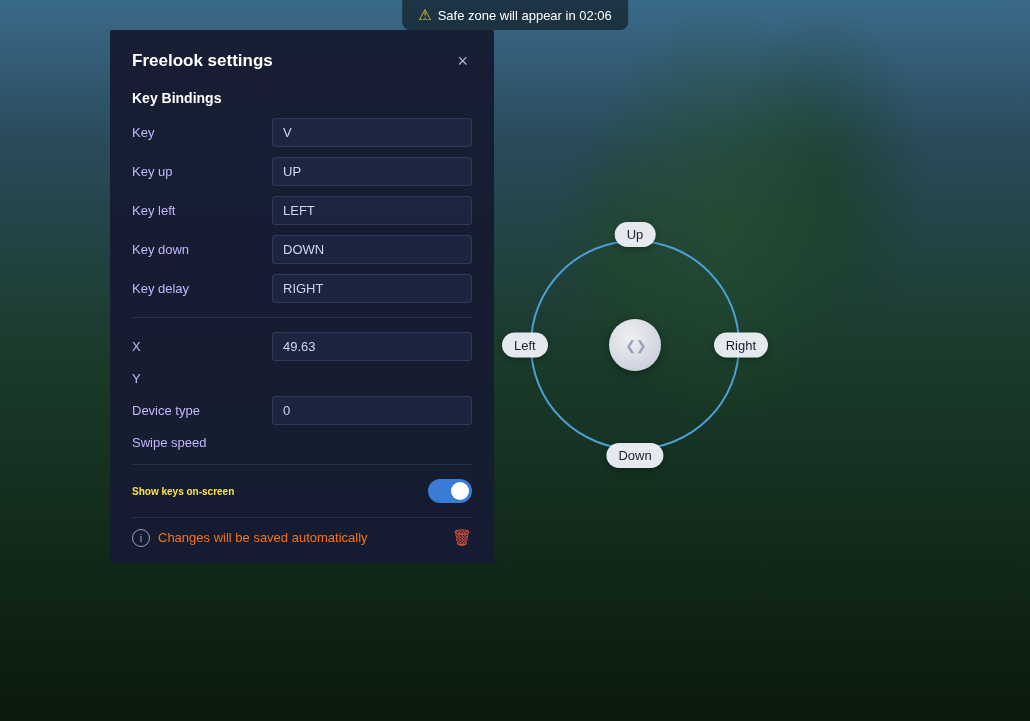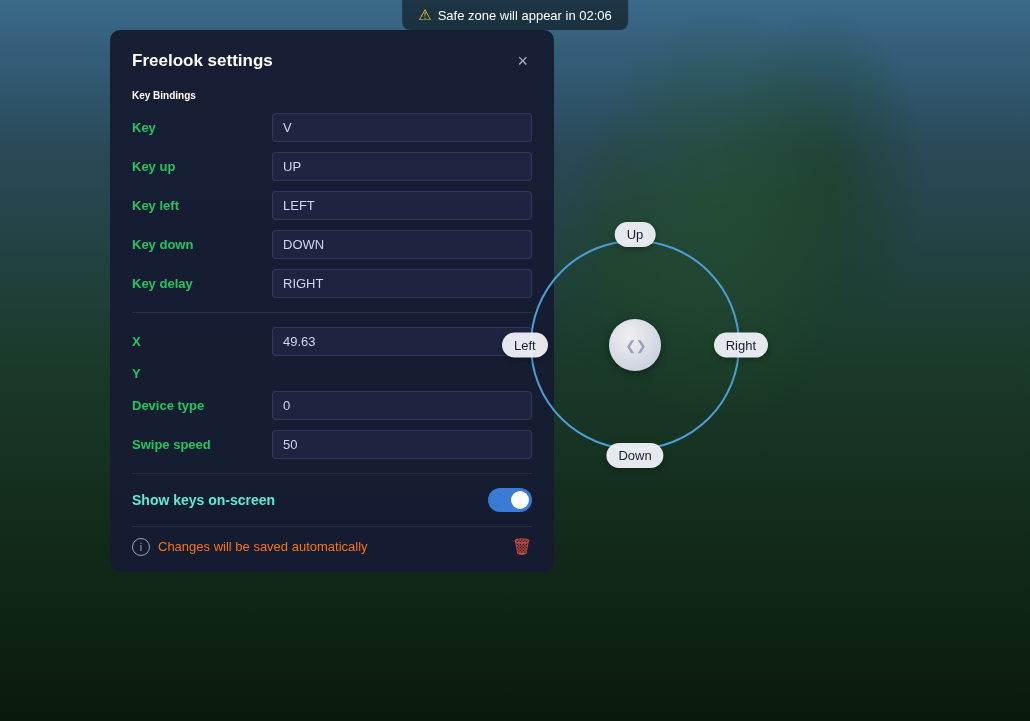--- a/index.html
+++ b/index.html
@@ -45,23 +45,23 @@
 
     .warning-icon {
       color: #f0c030;
       font-size: 15px;
     }
 
     .panel {
       position: absolute;
       top: 30px;
       left: 110px;
-      width: 444px;
+      width: 384px;
       background: rgba(22, 28, 50, 0.96);
-      border-radius: 10px;
+      border-radius: 2px;
       padding: 20px 22px 16px 22px;
       color: #cdd6f0;
     }
 
     .panel-header {
       display: flex;
       justify-content: space-between;
       align-items: center;
       margin-bottom: 18px;
     }
@@ -76,38 +76,37 @@
       background: none;
       border: none;
       color: #aab0c8;
       font-size: 18px;
       cursor: pointer;
       line-height: 1;
       padding: 2px 4px;
     }
 
     .section-title {
-      font-size: 10px;
+      font-size: 14px;
       font-weight: 600;
       color: #ffffff;
       margin-bottom: 12px;
       margin-top: 4px;
     }
 
     .form-row {
       display: flex;
       align-items: center;
       margin-bottom: 10px;
     }
 
     .form-label {
       flex: 0 0 140px;
       font-size: 13px;
-      color: #22c55e;
-      font-weight: bold;
+      color: #c4b5fd;
     }
 
     .form-input {
       flex: 1;
       background: rgba(30, 38, 65, 0.9);
       border: 1px solid rgba(80,90,130,0.4);
       border-radius: 4px;
       color: #cdd6f0;
       font-size: 13px;
       padding: 6px 10px;
@@ -122,23 +121,23 @@
 
     .toggle-row {
       display: flex;
       align-items: center;
       justify-content: space-between;
       margin-top: 10px;
       margin-bottom: 14px;
     }
 
     .toggle-label {
-      font-size: 14px;
+      font-size: 10px;
       font-weight: 600;
-      color: #5eead4;
+      color: #fde047;
     }
 
     .toggle-switch {
       position: relative;
       width: 44px;
       height: 24px;
     }
 
     .toggle-switch input {
       opacity: 0;
@@ -308,21 +307,20 @@
     </div>
     <div class="form-row">
       <label class="form-label">Y</label>
     </div>
     <div class="form-row">
       <label class="form-label">Device type</label>
       <input class="form-input" value="0" style="">
     </div>
     <div class="form-row">
       <label class="form-label">Swipe speed</label>
-      <input class="form-input" value="50" style="">
     </div>
   </div>
 
   <div class="divider"></div>
 
   <div class="toggle-row">
     <span class="toggle-label">Show keys on-screen</span>
     <label class="toggle-switch">
       <input type="checkbox" checked="" style="">
       <span class="toggle-slider"></span>

